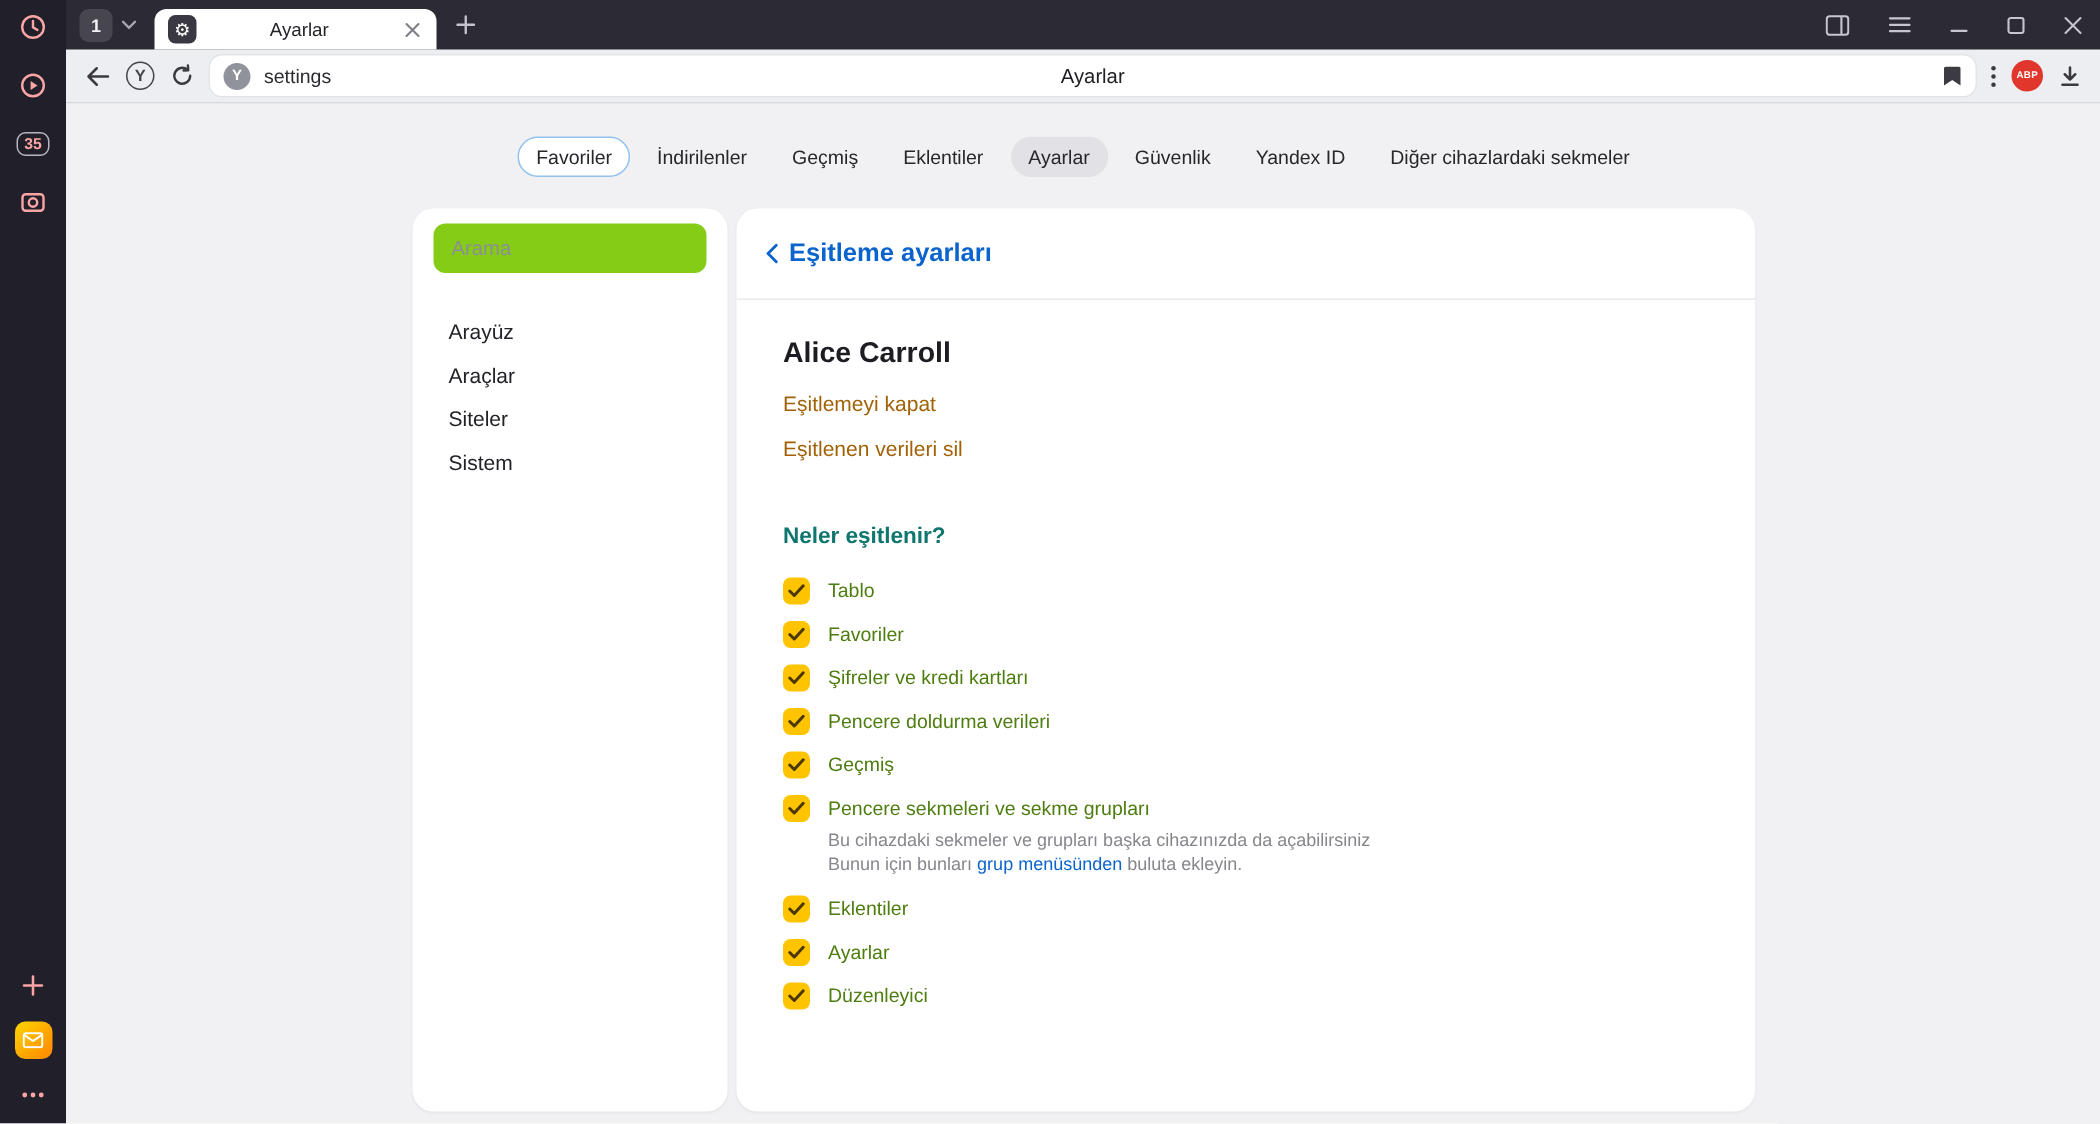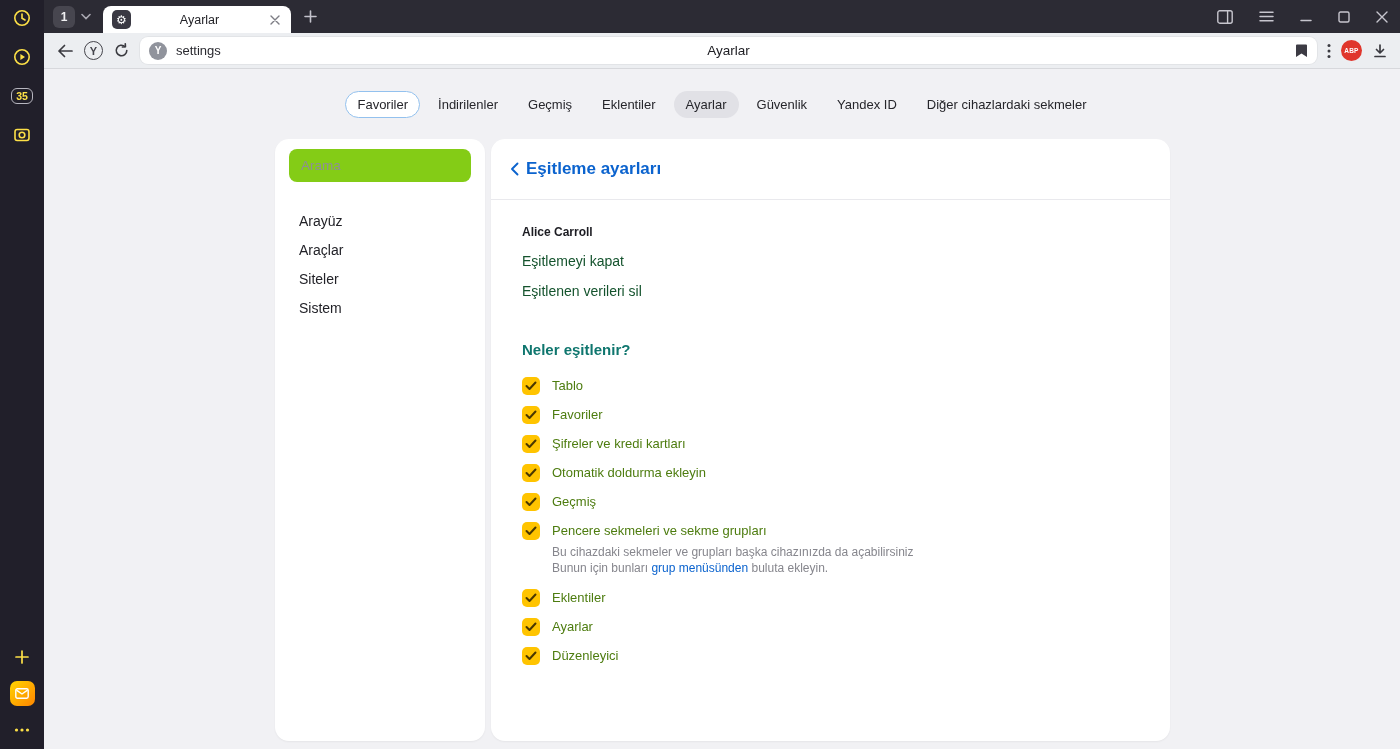--- a/index.html
+++ b/index.html
@@ -4,21 +4,21 @@
 <style>
   * { margin:0; padding:0; box-sizing:border-box; }
   html,body { width:1400px; height:749px; overflow:hidden; font-family:"Liberation Sans","DejaVu Sans",sans-serif; }
   .window { display:flex; width:1400px; height:749px; background:#f1f1f4; }
 
   
   .rail { width:44px; background:#211f2a; display:flex; flex-direction:column; align-items:center; padding:7px 0 8px; color:#b7b6bf; flex-shrink:0; }
   .rail-top { display:flex; flex-direction:column; align-items:center; gap:17px; }
   .rail-spacer { flex:1; }
   .rail-bottom { display:flex; flex-direction:column; align-items:center; gap:13px; }
-  .rail-icon { width:22px; height:22px; display:flex; align-items:center; justify-content:center; cursor:pointer; color:#fde047; }
+  .rail-icon { width:22px; height:22px; display:flex; align-items:center; justify-content:center; cursor:pointer; color:#fca5a5; }
   .tab-counter { border:1.6px solid #b7b6bf; border-radius:6px; font-size:10.5px; font-weight:700; padding:2px 4px; line-height:1; }
   .mail-icon { width:25px; height:25px; border-radius:7px; background:linear-gradient(135deg,#ffd500 0%,#ff9000 85%); display:flex; align-items:center; justify-content:center; }
 
   
   .main-col { flex:1; display:flex; flex-direction:column; min-width:0; }
   .tabbar { height:33px; background:#2c2b34; display:flex; align-items:flex-end; position:relative; flex-shrink:0; }
   .tabbar-inner { display:flex; align-items:center; height:33px; }
   .tab-stack { width:22px; height:22px; margin-left:9px; background:#47464f; border-radius:6px; color:#f0f0f2; font-size:12px; font-weight:700; display:flex; align-items:center; justify-content:center; cursor:pointer; }
   .tab-chevron { margin-left:6px; color:#a8a7b0; cursor:pointer; display:flex; }
   .active-tab { margin-left:12px; width:188px; height:27px; background:#ffffff; border-radius:8px 8px 0 0; display:flex; align-items:center; padding:0 9px; align-self:flex-end; cursor:default; }
@@ -54,22 +54,22 @@
   .search-input { width:100%; height:33px; background:#84cc16; border:none; border-radius:8px; padding:0 12px; font-size:13.5px; color:#333; outline:none; font-family:inherit; }
   .search-input::placeholder { color:#8e8e96; }
   .side-menu { margin-top:24px; }
   .side-item { height:29px; display:flex; align-items:center; padding-left:10px; font-size:14px; color:#222228; cursor:pointer; border-radius:7px; }
 
   .settings-card { flex:1; display:flex; flex-direction:column; }
   .card-header { height:61px; display:flex; align-items:center; padding:0 19px; border-bottom:1px solid #e9e9ed; color:#0b63ce; flex-shrink:0; }
   .back-chevron { display:flex; cursor:pointer; margin-right:7px; }
   .card-header-title { font-size:17px; font-weight:600; cursor:pointer; }
   .card-body { padding:0 24px 0 31px; overflow:hidden; }
-  .account-name { margin-top:25px; font-size:12px; font-weight:700; color:#1c1c22; }
-  .sync-link { display:block; margin-top:14px; font-size:14px; color:#14532d; text-decoration:none; cursor:pointer; }
+  .account-name { margin-top:25px; font-size:19px; font-weight:700; color:#1c1c22; }
+  .sync-link { display:block; margin-top:14px; font-size:14px; color:#a16207; text-decoration:none; cursor:pointer; }
   .section-title { margin-top:42px; font-size:15px; font-weight:700; color:#0f766e; }
   .check-list { margin-top:13px; }
   .check-row { display:flex; align-items:center; height:29px; gap:12px; cursor:pointer; }
   .checkbox { width:18px; height:18px; border-radius:5px; background:#ffc400; display:flex; align-items:center; justify-content:center; flex-shrink:0; }
   .check-label { font-size:13px; color:#4d7c0f; }
   .check-desc { margin:-1px 0 7px 30px; font-size:12px; color:#86868d; line-height:16px; }
   .inline-link { color:#0b63ce; text-decoration:none; cursor:pointer; }
 </style>
 </head>
 <body>
@@ -286,21 +286,21 @@
                   </span>
                 <span class="check-label">Şifreler ve kredi kartları</span>
               </div>
 
               <div class="check-row">
                 <span class="checkbox">
                     <svg width="12" height="10" viewBox="0 0 12 10">
                       <path d="M1.5 5l3 3 6-6.5" fill="none" stroke="#4a3800" stroke-width="2" stroke-linecap="round" stroke-linejoin="round"></path>
                     </svg>
                   </span>
-                <span class="check-label">Otomatik doldurma ekleyin</span>
+                <span class="check-label">Pencere doldurma verileri</span>
               </div>
 
               <div class="check-row">
                 <span class="checkbox">
                     <svg width="12" height="10" viewBox="0 0 12 10">
                       <path d="M1.5 5l3 3 6-6.5" fill="none" stroke="#4a3800" stroke-width="2" stroke-linecap="round" stroke-linejoin="round"></path>
                     </svg>
                   </span>
                 <span class="check-label">Geçmiş</span>
               </div>

